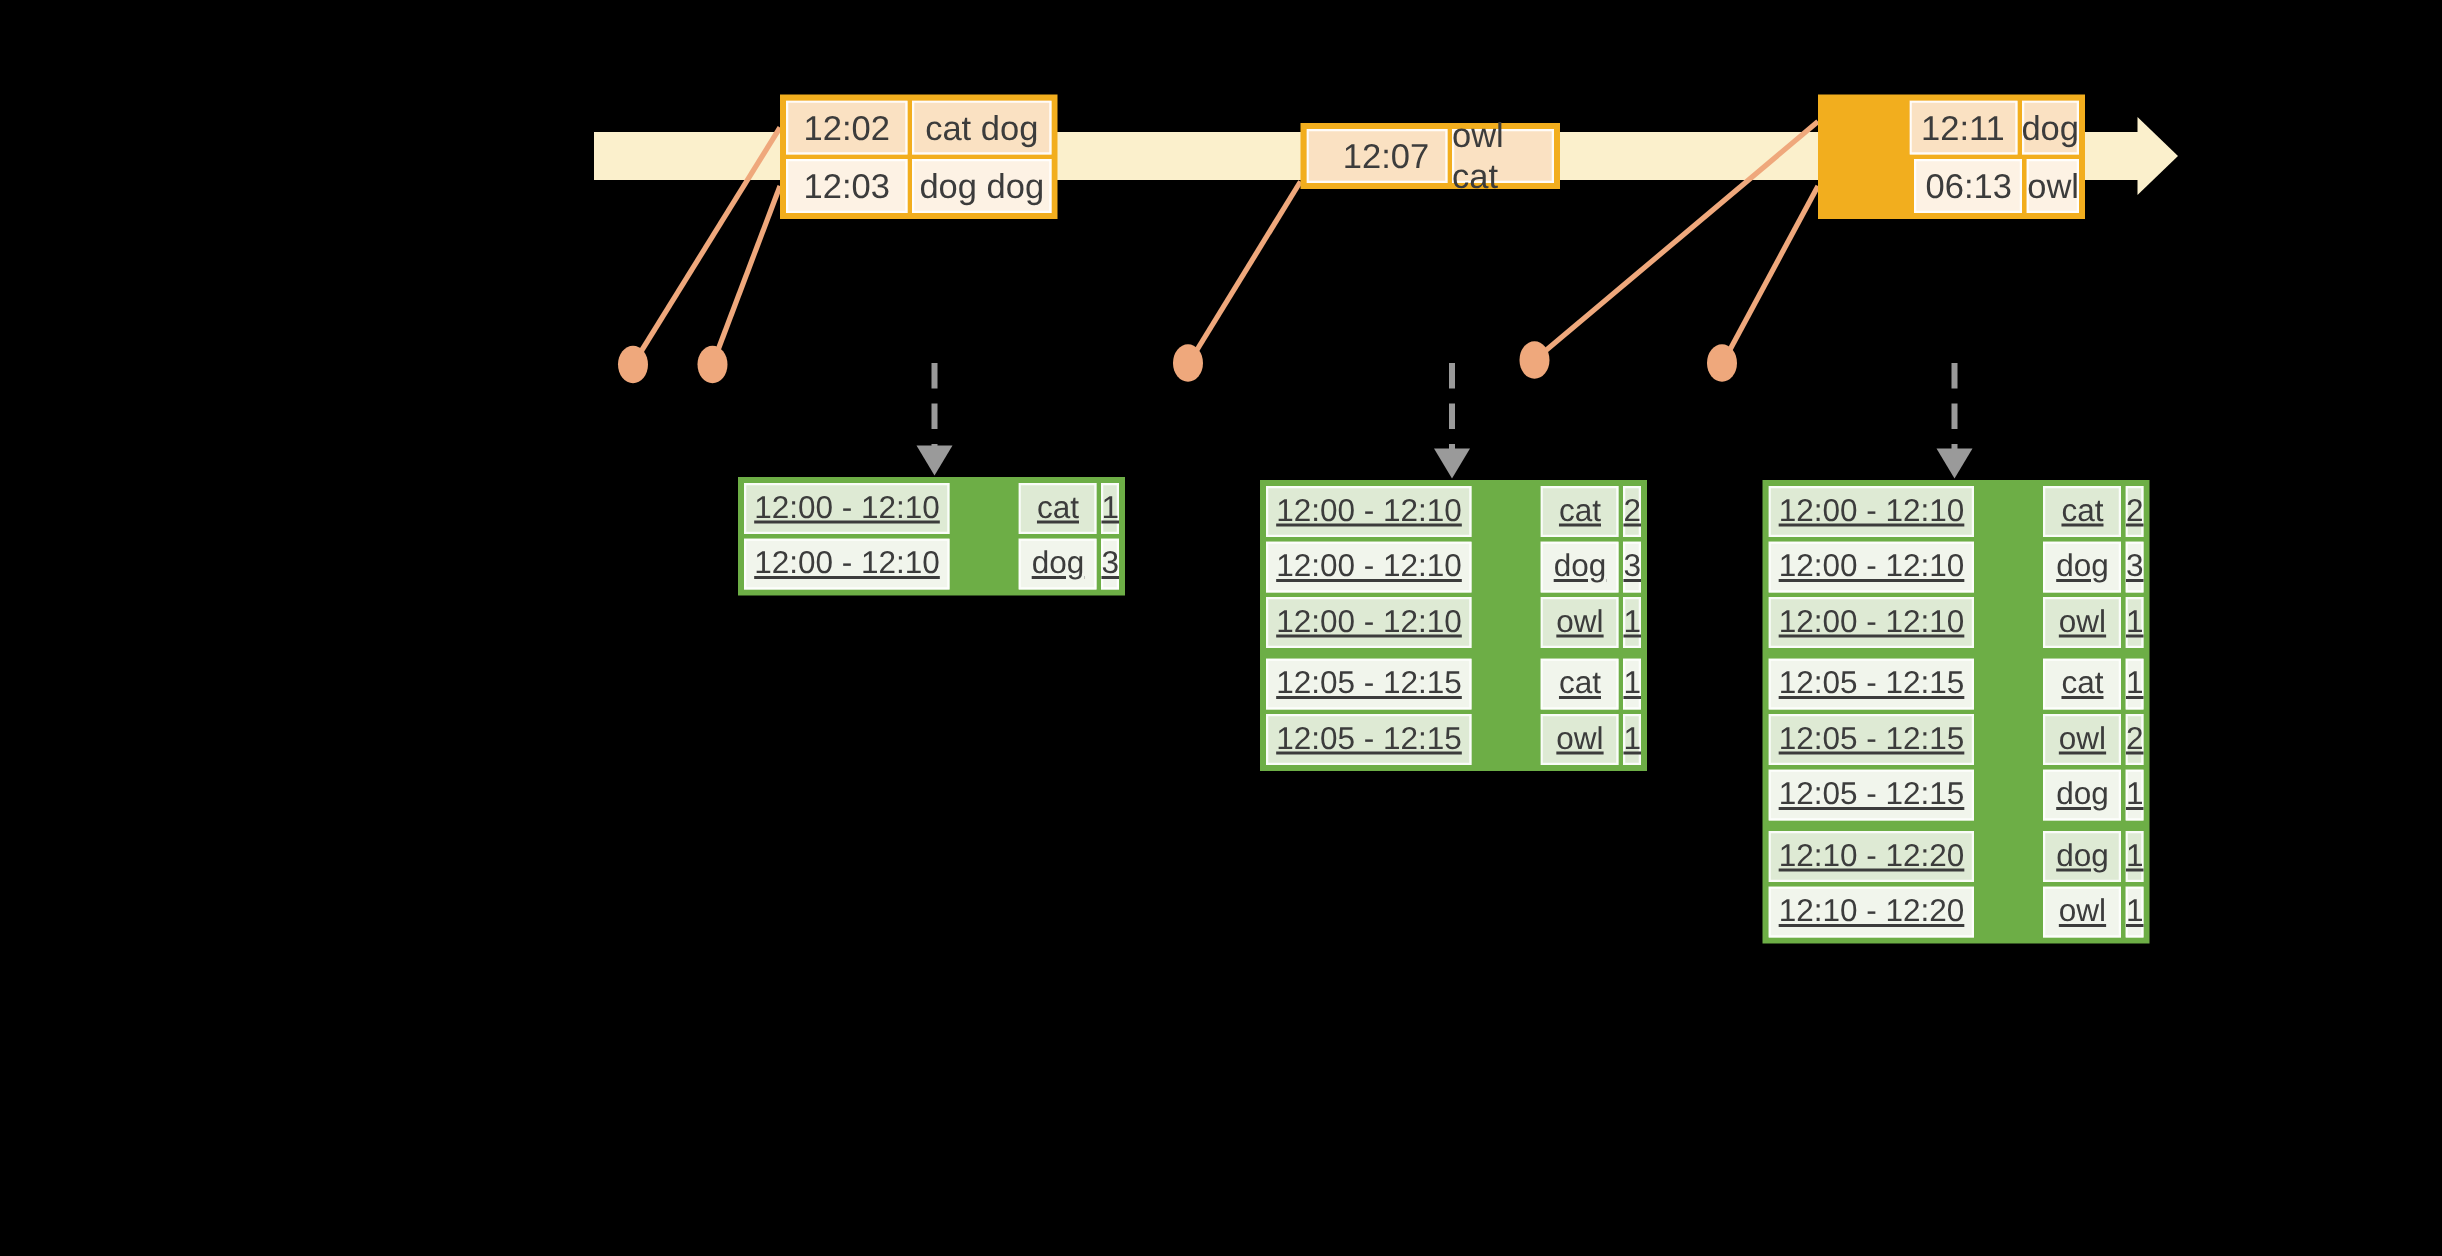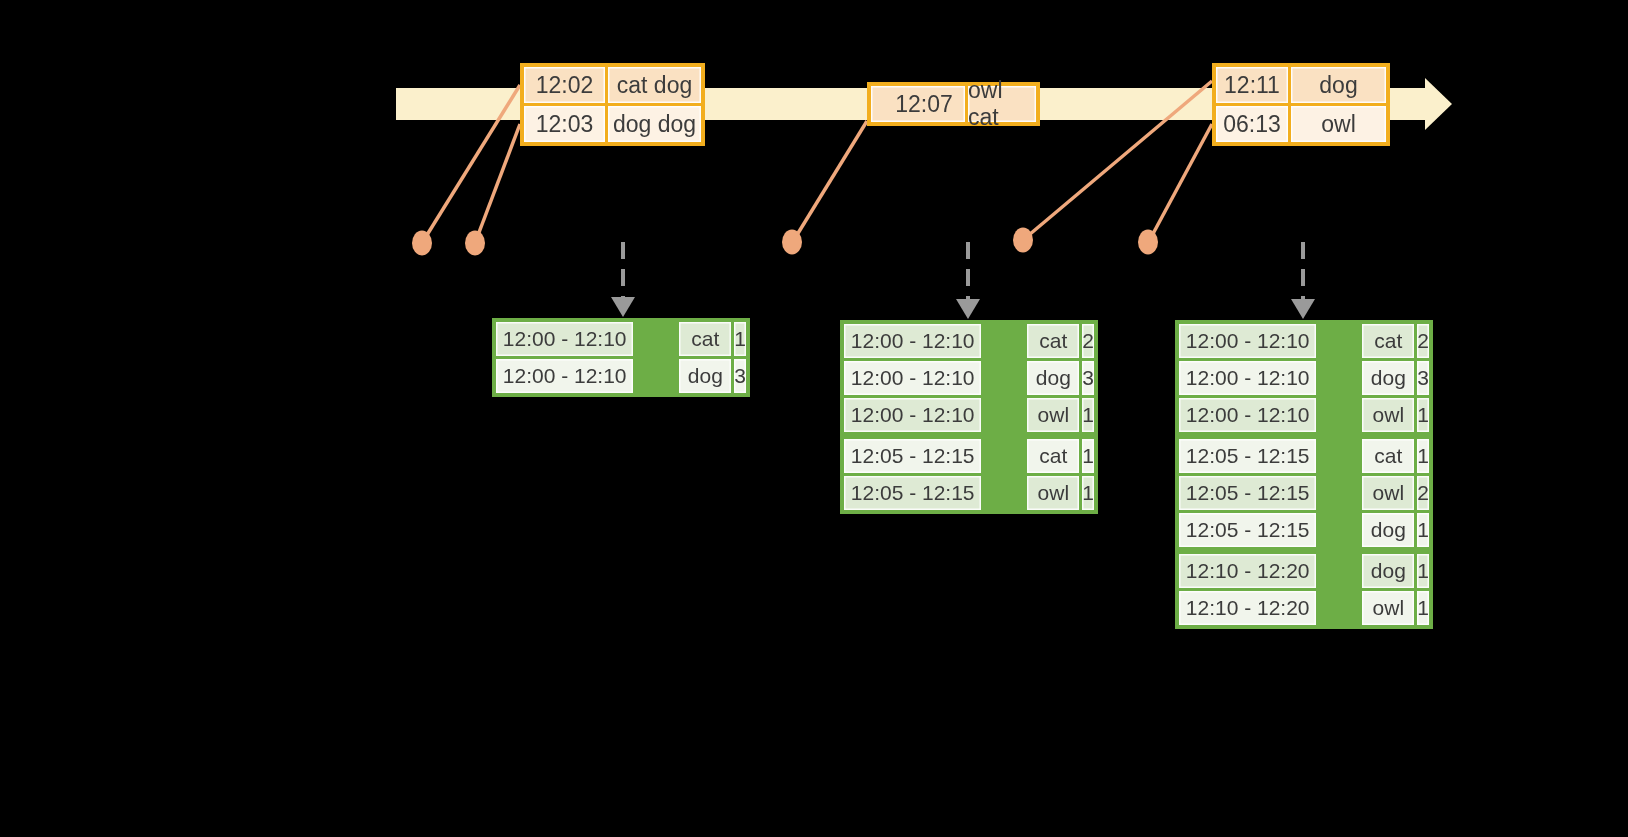--- a/index.html
+++ b/index.html
@@ -52,20 +52,21 @@
     background:var(--result-border);
     padding:4px;box-sizing:border-box;
     display:flex;flex-direction:column;gap:3px;
   }
   .result-row{display:flex;gap:3px;height:34px;}
   .result-row.group-break{margin-top:4px;}
   .result-cell{
     display:flex;align-items:center;justify-content:center;
     color:var(--text);font-size:21px;
     box-shadow:inset 0 0 0 1.5px rgba(255,255,255,.85);
+    text-decoration:underline;
   }
   .result-row.dark .result-cell{background:var(--result-row-dark);}
   .result-row.light .result-cell{background:var(--result-row-light);}
   .result-cell.window{width:148px;}
   .result-cell.word{width:56px;margin-left:43px;}
   .result-cell.count{flex:1;}
 
   
   .timeline-shape{fill:var(--timeline-fill);}
   .connector-line{stroke:var(--connector);stroke-width:3.5;fill:none;}
@@ -118,21 +119,21 @@
         <div class="event-cell time">12:03</div>
         <div class="event-cell words">dog dog</div>
       </div>
     </div>
   <div class="event-table" id="evt-1" style="left:867px;top:82px;width:173px;">
       <div class="event-row dark">
         <div class="event-cell time">12:07</div>
         <div class="event-cell words">owl cat</div>
       </div>
     </div>
-  <div class="event-table" id="evt-2" style="left:1212px;top:63px;width:178px;">
+  <div class="event-table" id="evt-2" style="left:1212px;top:63px;width:178px;align-items:flex-end;">
       <div class="event-row dark">
         <div class="event-cell time">12:11</div>
         <div class="event-cell words">dog</div>
       </div>
       <div class="event-row light">
         <div class="event-cell time">06:13</div>
         <div class="event-cell words">owl</div>
       </div>
     </div>
 

